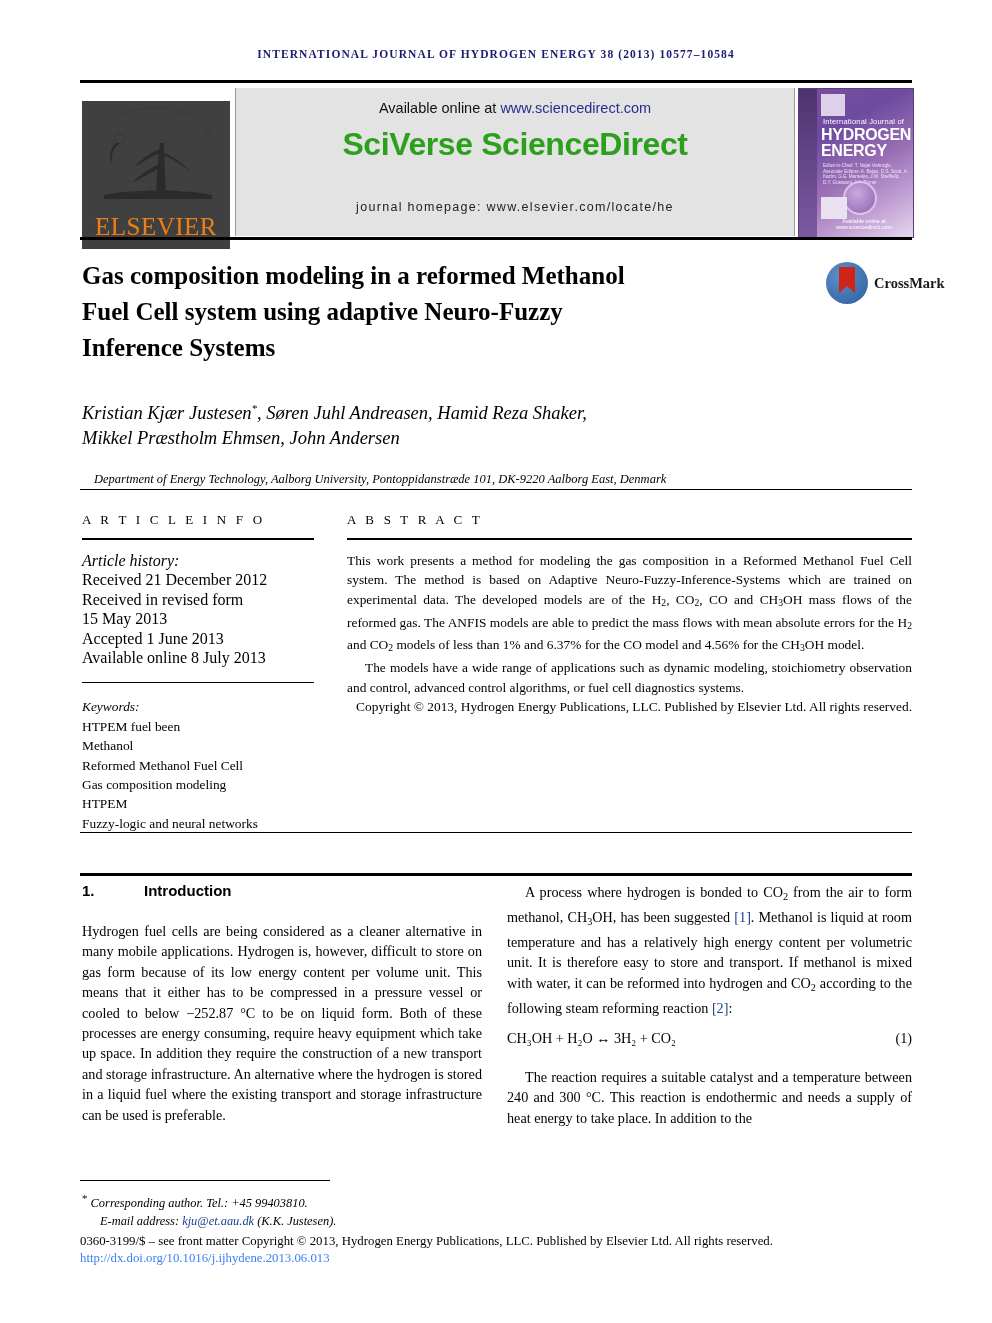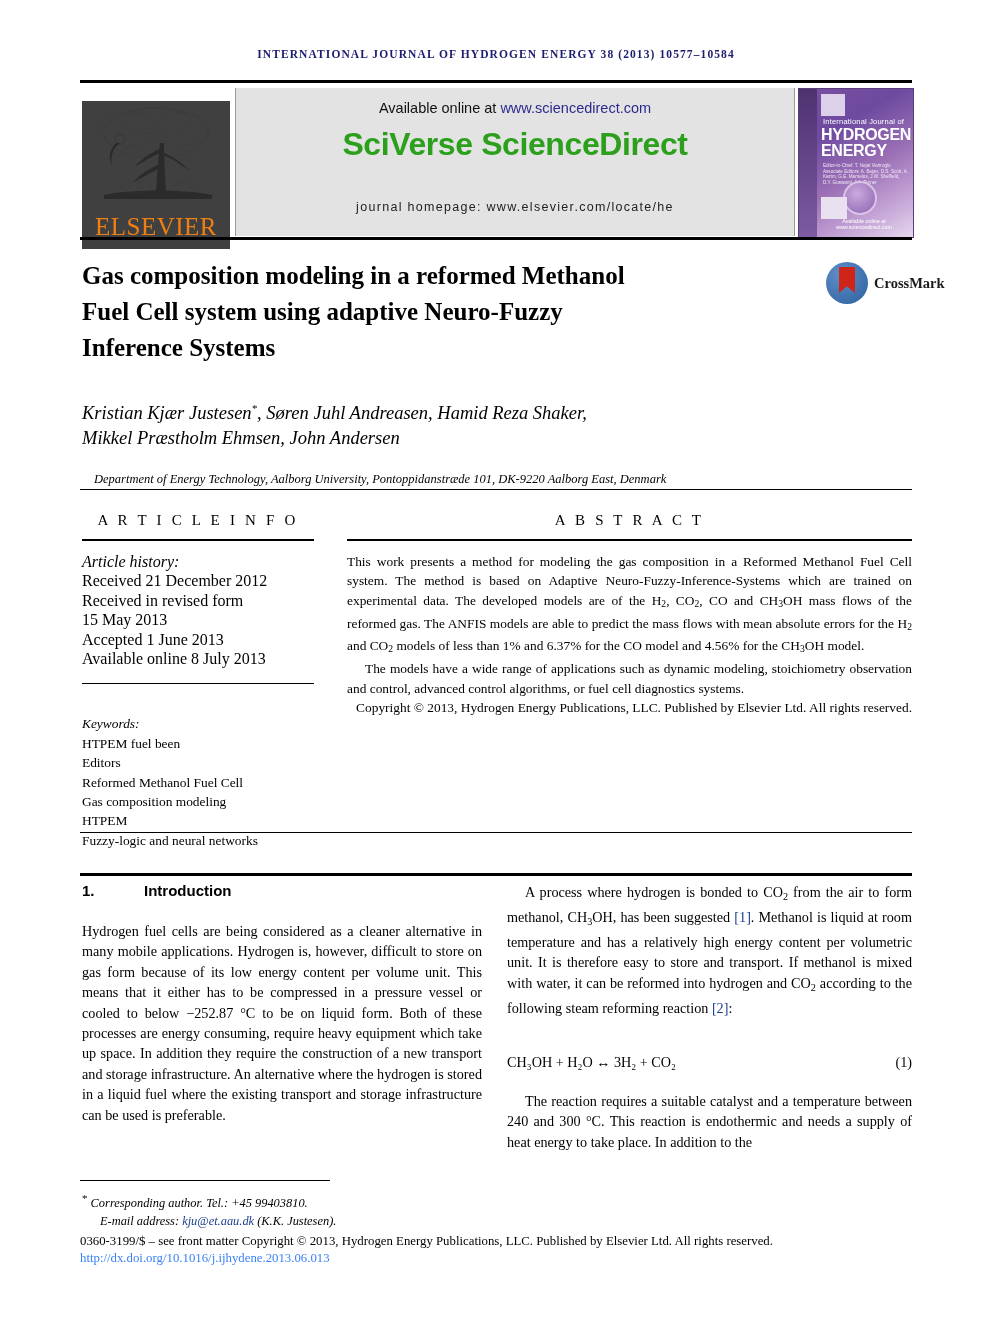--- a/index.html
+++ b/index.html
@@ -260,46 +260,45 @@
     left: 82px; top: 512px;
     width: 232px;
   }
   .col-abs {
     position: absolute;
     left: 347px; top: 512px;
     width: 565px;
   }
   .sec-label {
     font-family: "Liberation Serif", serif;
-    font-size: 15px;
+    font-size: 13px;
     font-weight: normal;
     letter-spacing: 3.2px;
     text-transform: uppercase;
-    text-align: center;
   }
   .sec-rule {
     margin-top: 10px;
     height: 2px;
     background: #000;
   }
   .info-body {
     margin-top: 11px;
     font-family: "Liberation Serif", serif;
     font-size: 16px;
     line-height: 19.4px;
   }
   .info-body .it { font-style: italic; }
   .info-rule {
     margin-top: 15px;
     width: 232px;
     height: 1px;
     background: #000;
   }
   .keywords {
-    margin-top: 30px;
+    margin-top: 14px;
     font-family: "Liberation Serif", serif;
     font-size: 13.4px;
     line-height: 19.4px;
   }
   .keywords .it { font-style: italic; }
   .abs-body {
     margin-top: 11px;
     font-family: "Liberation Serif", serif;
     font-size: 13.4px;
     line-height: 19.4px;
@@ -346,21 +345,21 @@
     line-height: 20.4px;
     text-align: justify;
   }
   .body-text p { margin: 0; text-indent: 18px; }
   .body-text p.noindent { text-indent: 0; }
   .ref { color: #1b3f8f; }
   .equation {
     position: relative;
     font-family: "Liberation Serif", serif;
     font-size: 14.2px;
-    margin: 36px 0 20px 0;
+    margin: 12px 0 20px 0;
   }
   .equation .eqnum { position: absolute; right: 0; top: 0; }
 
   
   .foot-rule {
     position: absolute;
     left: 80px; top: 1180px;
     width: 250px; height: 1px;
     background: #000;
   }
@@ -478,21 +477,21 @@
       <span>Received 21 December 2012</span><br>
       <span>Received in revised form</span><br>
       <span>15 May 2013</span><br>
       <span>Accepted 1 June 2013</span><br>
       <span>Available online 8 July 2013</span>
     </div>
     <div class="info-rule"></div>
     <div class="keywords">
       <span class="it">Keywords:</span><br>
       <span>HTPEM fuel been</span><br>
-      <span>Editors</span><br>
+      <span>Methanol</span><br>
       <span>Reformed Methanol Fuel Cell</span><br>
       <span>Gas composition modeling</span><br>
       <span>HTPEM</span><br>
       <span>Fuzzy-logic and neural networks</span>
     </div>
   </div>
 
   <div class="col-abs">
     <div class="sec-label">A B S T R A C T</div>
     <div class="sec-rule"></div>

